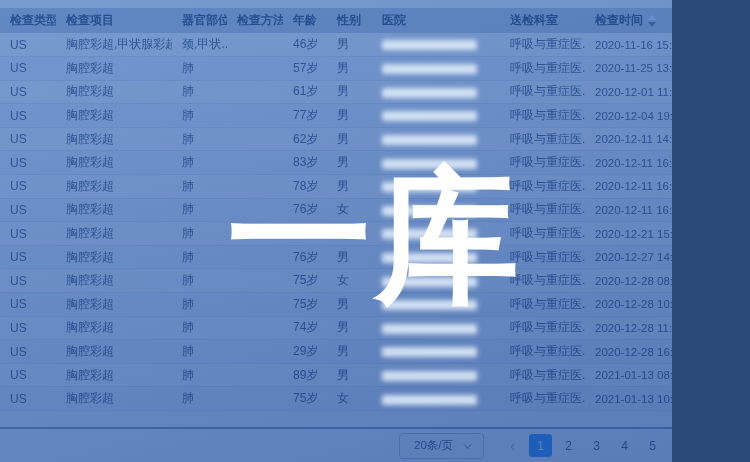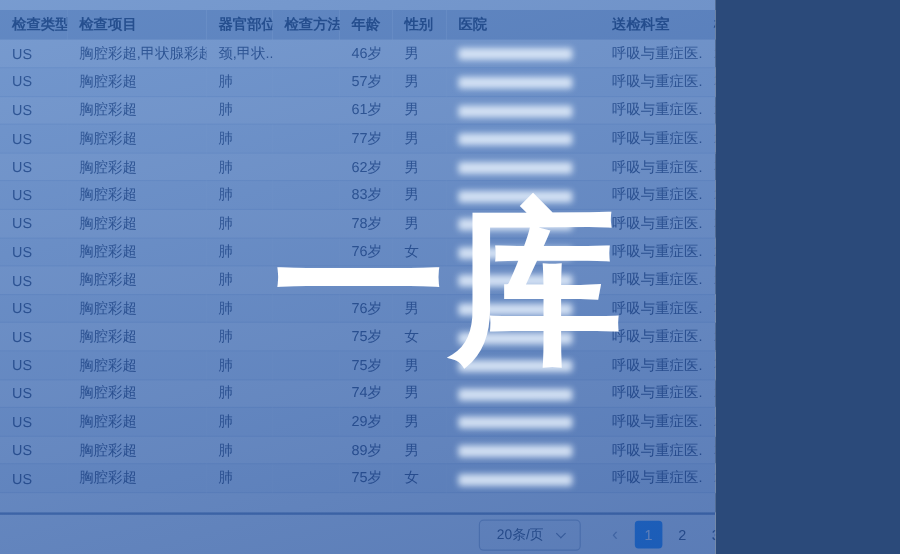--- a/index.html
+++ b/index.html
@@ -1,18 +1,18 @@
 <!DOCTYPE html>
 <html><head>
 <meta charset="utf-8">
 <style>
   * { margin:0; padding:0; box-sizing:border-box; }
   html,body { background:#2b4a7a; }
   .screen {
-    position:relative; width:596px; height:462px; background:#ffffff;
+    position:relative; width:672px; height:462px; background:#ffffff;
     overflow:hidden; font-family:"Liberation Sans","DejaVu Sans",sans-serif;
   }
   
   table { position:absolute; top:8px; left:0; width:750px;
           border-collapse:collapse; table-layout:fixed; }
   thead th {
     height:25px; background:#ccd4e2; color:#41506a;
     font-size:12px; font-weight:bold; text-align:left;
     padding:0 0 0 10px; white-space:nowrap; overflow:hidden;
   }

